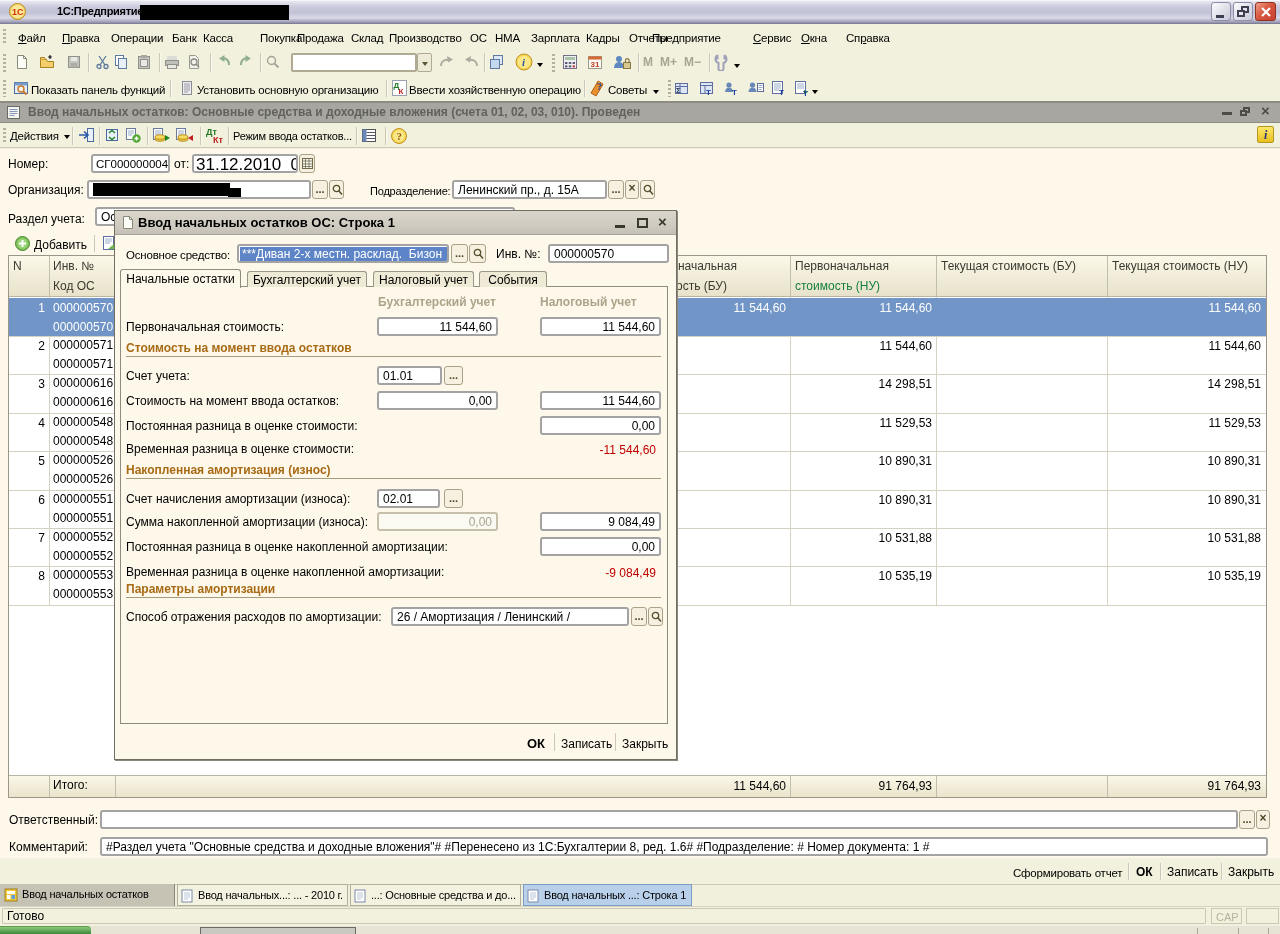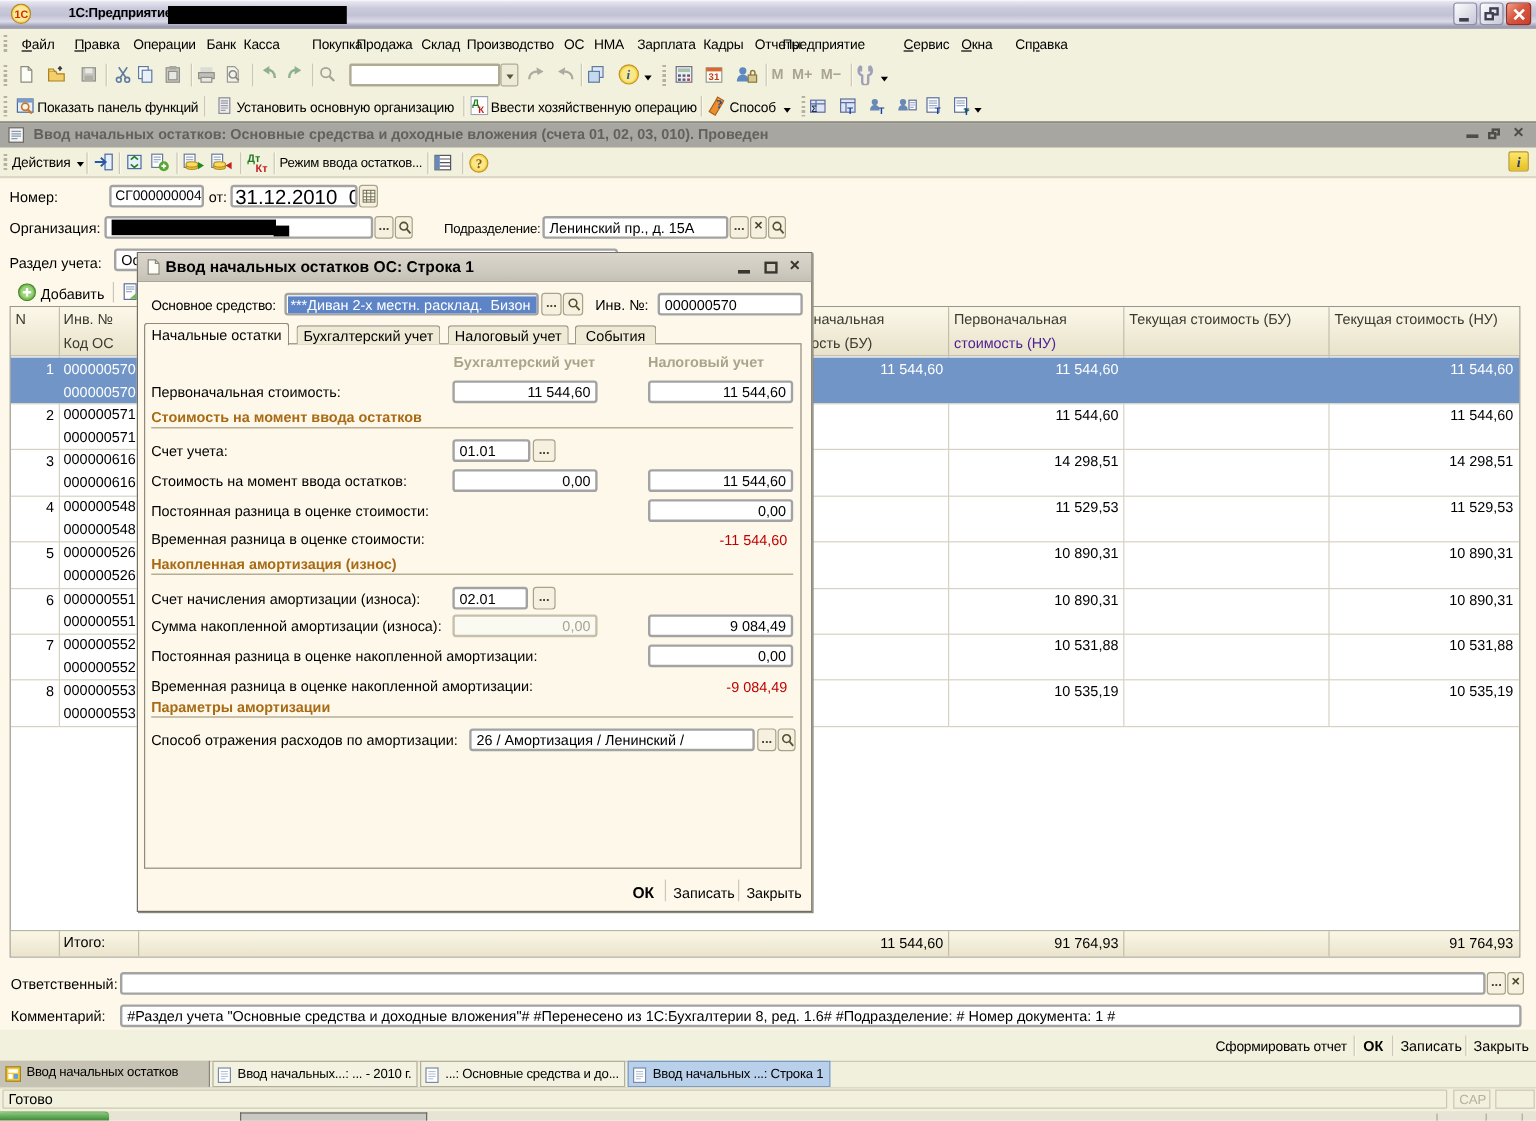--- a/index.html
+++ b/index.html
@@ -199,21 +199,21 @@
     <text x="1.5" y="8" font-size="8" font-weight="bold" fill="#207820" font-family="Liberation Sans">Д</text>
     <text x="6.5" y="14" font-size="8" font-weight="bold" fill="#C02020" font-family="Liberation Sans">К</text>
   </svg>
 <div class="mn" style="left:409px;top:84px">Ввести хозяйственную операцию</div>
 <div class="sep1" style="left:584px;top:80px;height:17px"></div>
 <svg style="left:589px;top:80px" width="17" height="17">
     <path d="M2 13L8 3l5 3-6 10z" fill="#E89030" stroke="#B06010"></path>
     <path d="M8 3l5 3 1-2-5-3z" fill="#F0B060" stroke="#B06010"></path>
     <text x="8" y="10" font-size="10" font-weight="bold" fill="#2848A0" font-family="Liberation Serif">?</text>
   </svg>
-<div class="mn" style="left:608px;top:84px">Способ</div>
+<div class="mn" style="left:608px;top:84px">Советы</div>
 <div class="car" style="left:653px;top:90px"></div>
 <div class="grip" style="left:668px;top:80px;height:17px"></div>
 <svg style="left:673px;top:80px" width="17" height="17">
     <rect x="2.5" y="3.5" width="12" height="10" fill="#DCE6F4" stroke="#5E6E9E"></rect>
     <path d="M2.5 6.5h12M7 3.5v10" stroke="#5E6E9E"></path>
     <text x="3" y="13" font-size="8" font-weight="bold" fill="#203050" font-family="Liberation Sans">Σ</text>
   </svg>
 <svg style="left:698px;top:80px" width="17" height="17">
     <rect x="2.5" y="2.5" width="12" height="11" fill="#DCE6F4" stroke="#5E6E9E"></rect>
     <path d="M2.5 5.5h12M7 5.5v8" stroke="#5E6E9E"></path>
@@ -363,21 +363,21 @@
 
 <div class="a" style="left:8px;top:255px;width:1259px;height:543px;background:#fff;border:1px solid #9A968A"></div>
 <div class="a" style="left:9px;top:256px;width:1257px;height:41px;background:linear-gradient(#FCF8E9,#E8E2CA);border-bottom:1px solid #B9B5A3"></div>
 <div class="a" style="left:9px;top:775px;width:1257px;height:22px;background:linear-gradient(#FBF7E7,#EAE4CC);border-top:1px solid #B9B5A3"></div>
 <div class="lb" style="left:13px;top:260px;color:#3A3A30">N</div>
 <div class="lb" style="left:53px;top:260px;color:#3A3A30">Инв. №</div>
 <div class="lb" style="left:53px;top:280px;color:#3A3A30">Код ОС</div>
 <div class="lb" style="left:643px;top:260px;color:#3A3A30">Первоначальная</div>
 <div class="lb" style="left:643px;top:280px;color:#3A3A30">стоимость (БУ)</div>
 <div class="lb" style="left:795px;top:260px;color:#3A3A30">Первоначальная</div>
-<div class="lb" style="left:795px;top:280px;color:#4c1d95">стоимость (НУ)</div>
+<div class="lb" style="left:795px;top:280px;color:#15803d">стоимость (НУ)</div>
 <div class="lb" style="left:941px;top:260px;color:#3A3A30">Текущая стоимость (БУ)</div>
 <div class="lb" style="left:1112px;top:260px;color:#3A3A30">Текущая стоимость (НУ)</div>
 <div class="vln" style="left:49px;top:256px;height:41px;background:#C2BEAC"></div>
 <div class="vln" style="left:49px;top:297px;height:308px"></div>
 <div class="vln" style="left:49px;top:776px;height:21px;background:#C2BEAC"></div>
 <div class="vln" style="left:115px;top:256px;height:41px;background:#C2BEAC"></div>
 <div class="vln" style="left:115px;top:297px;height:308px"></div>
 <div class="vln" style="left:115px;top:776px;height:21px;background:#C2BEAC"></div>
 <div class="vln" style="left:790px;top:256px;height:41px;background:#C2BEAC"></div>
 <div class="vln" style="left:790px;top:297px;height:308px"></div>

